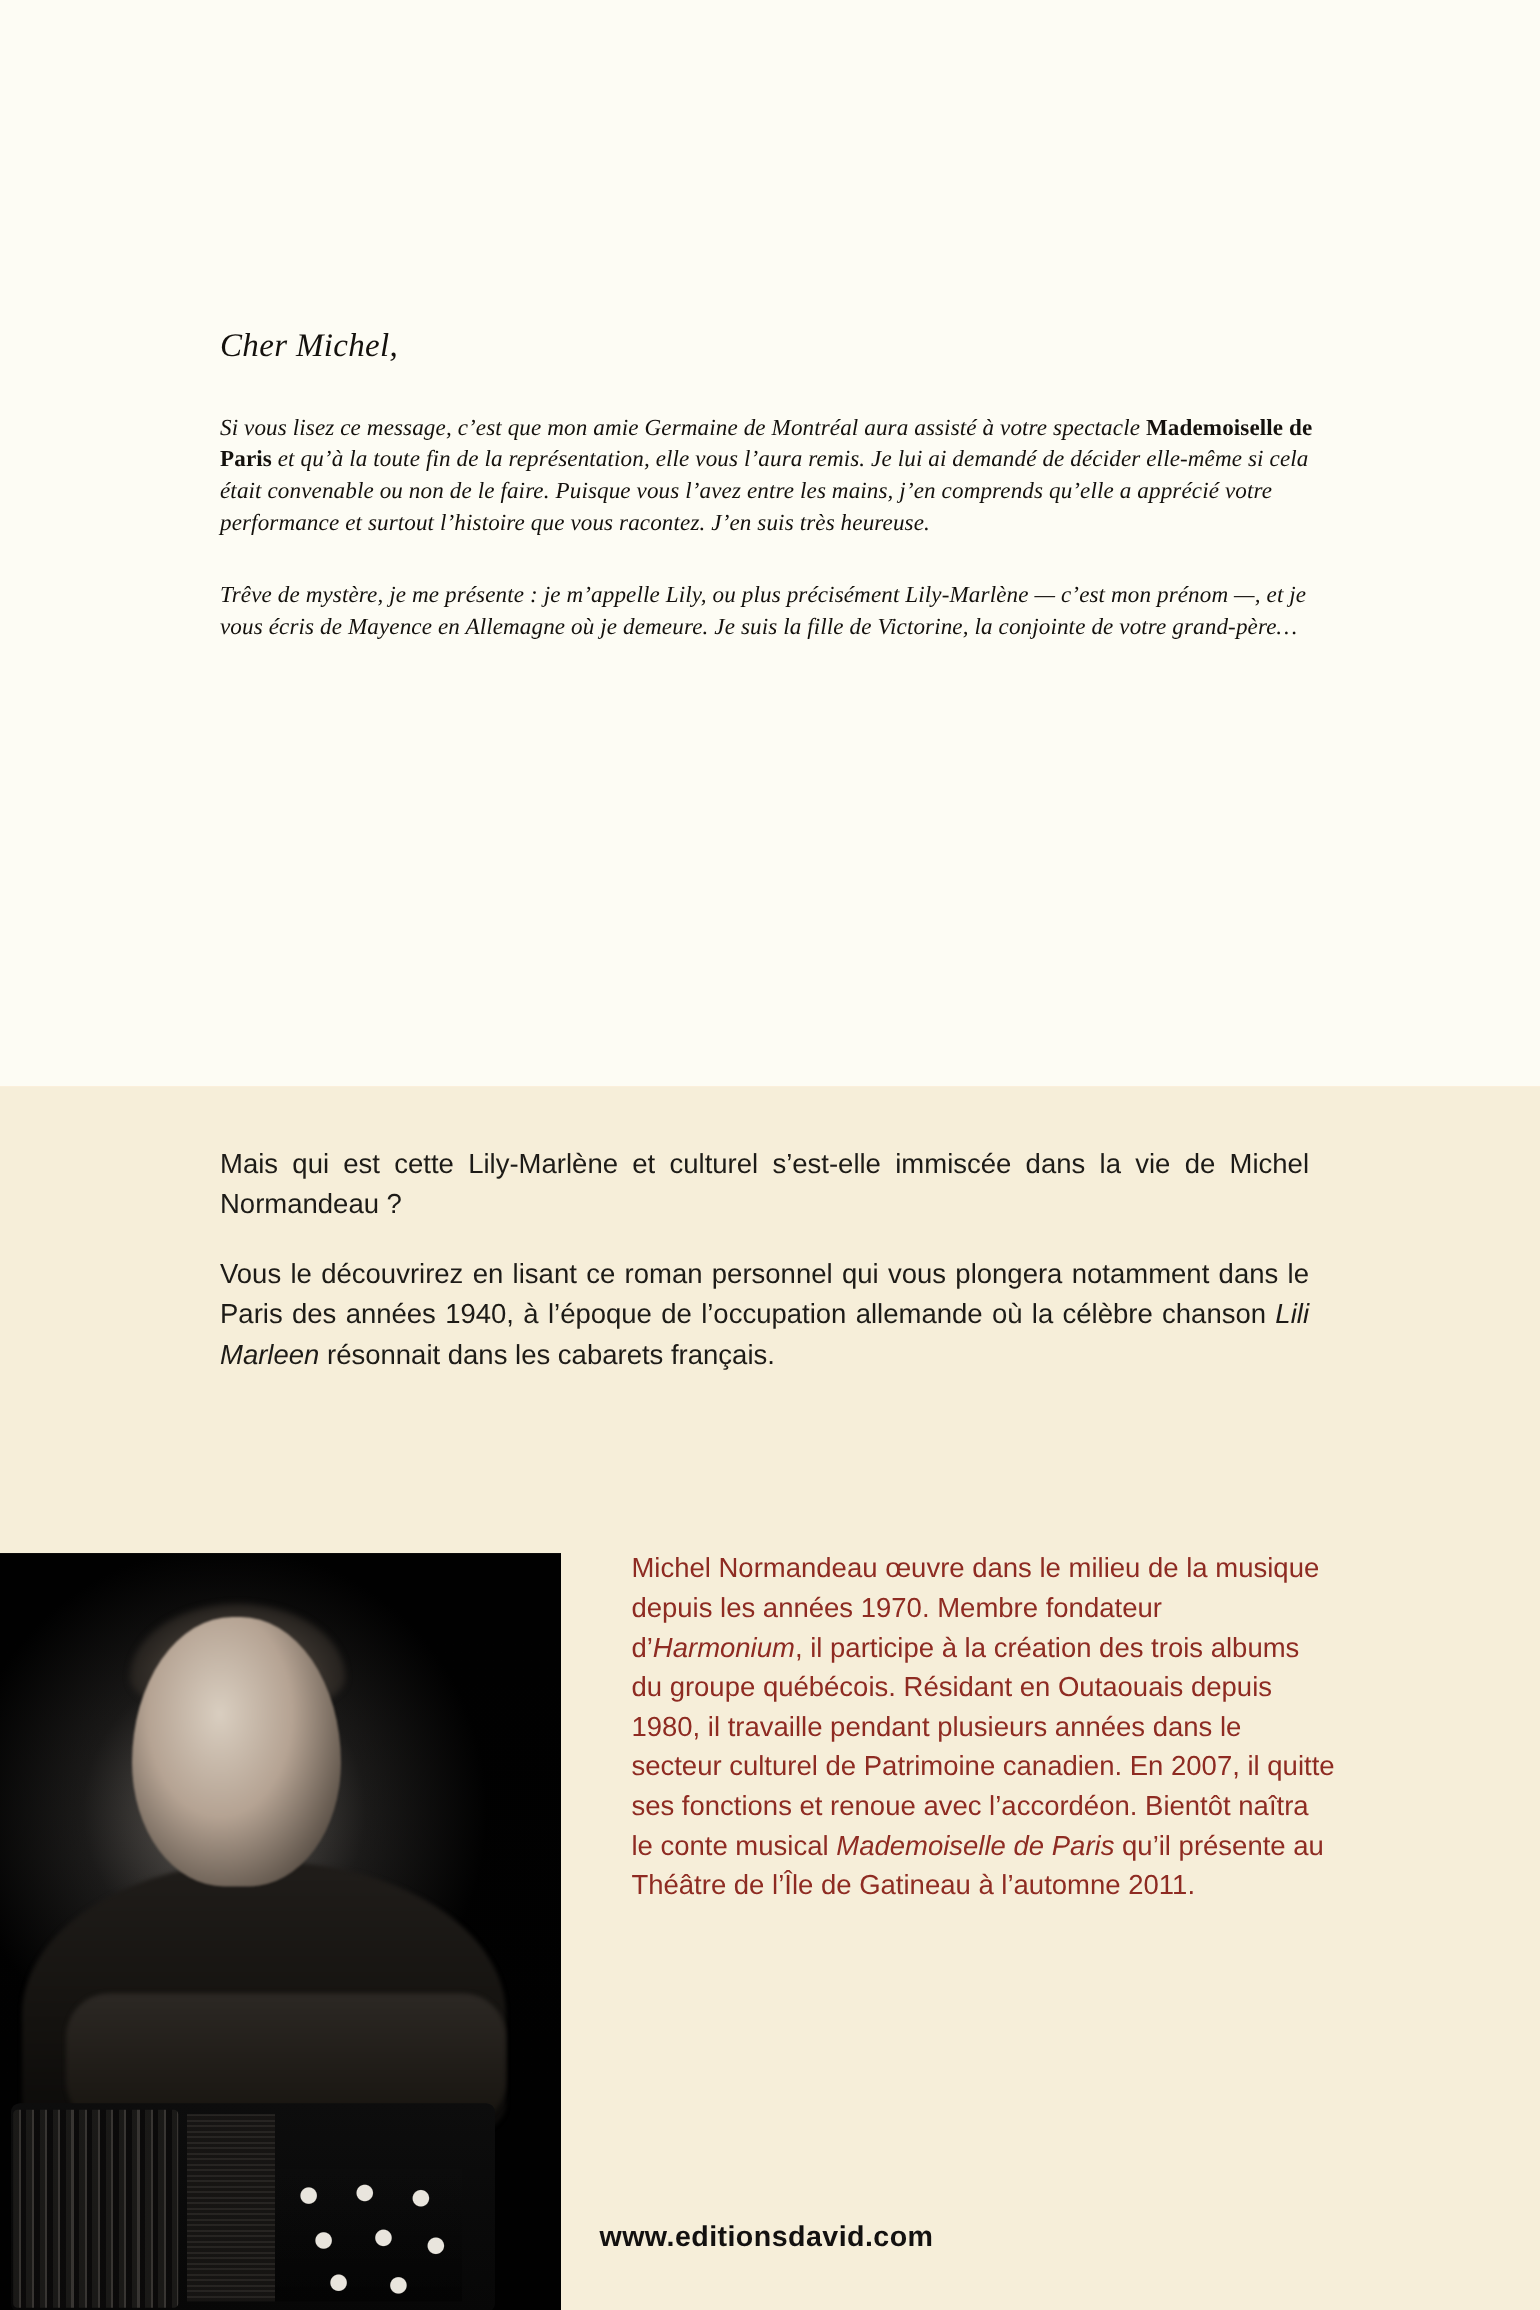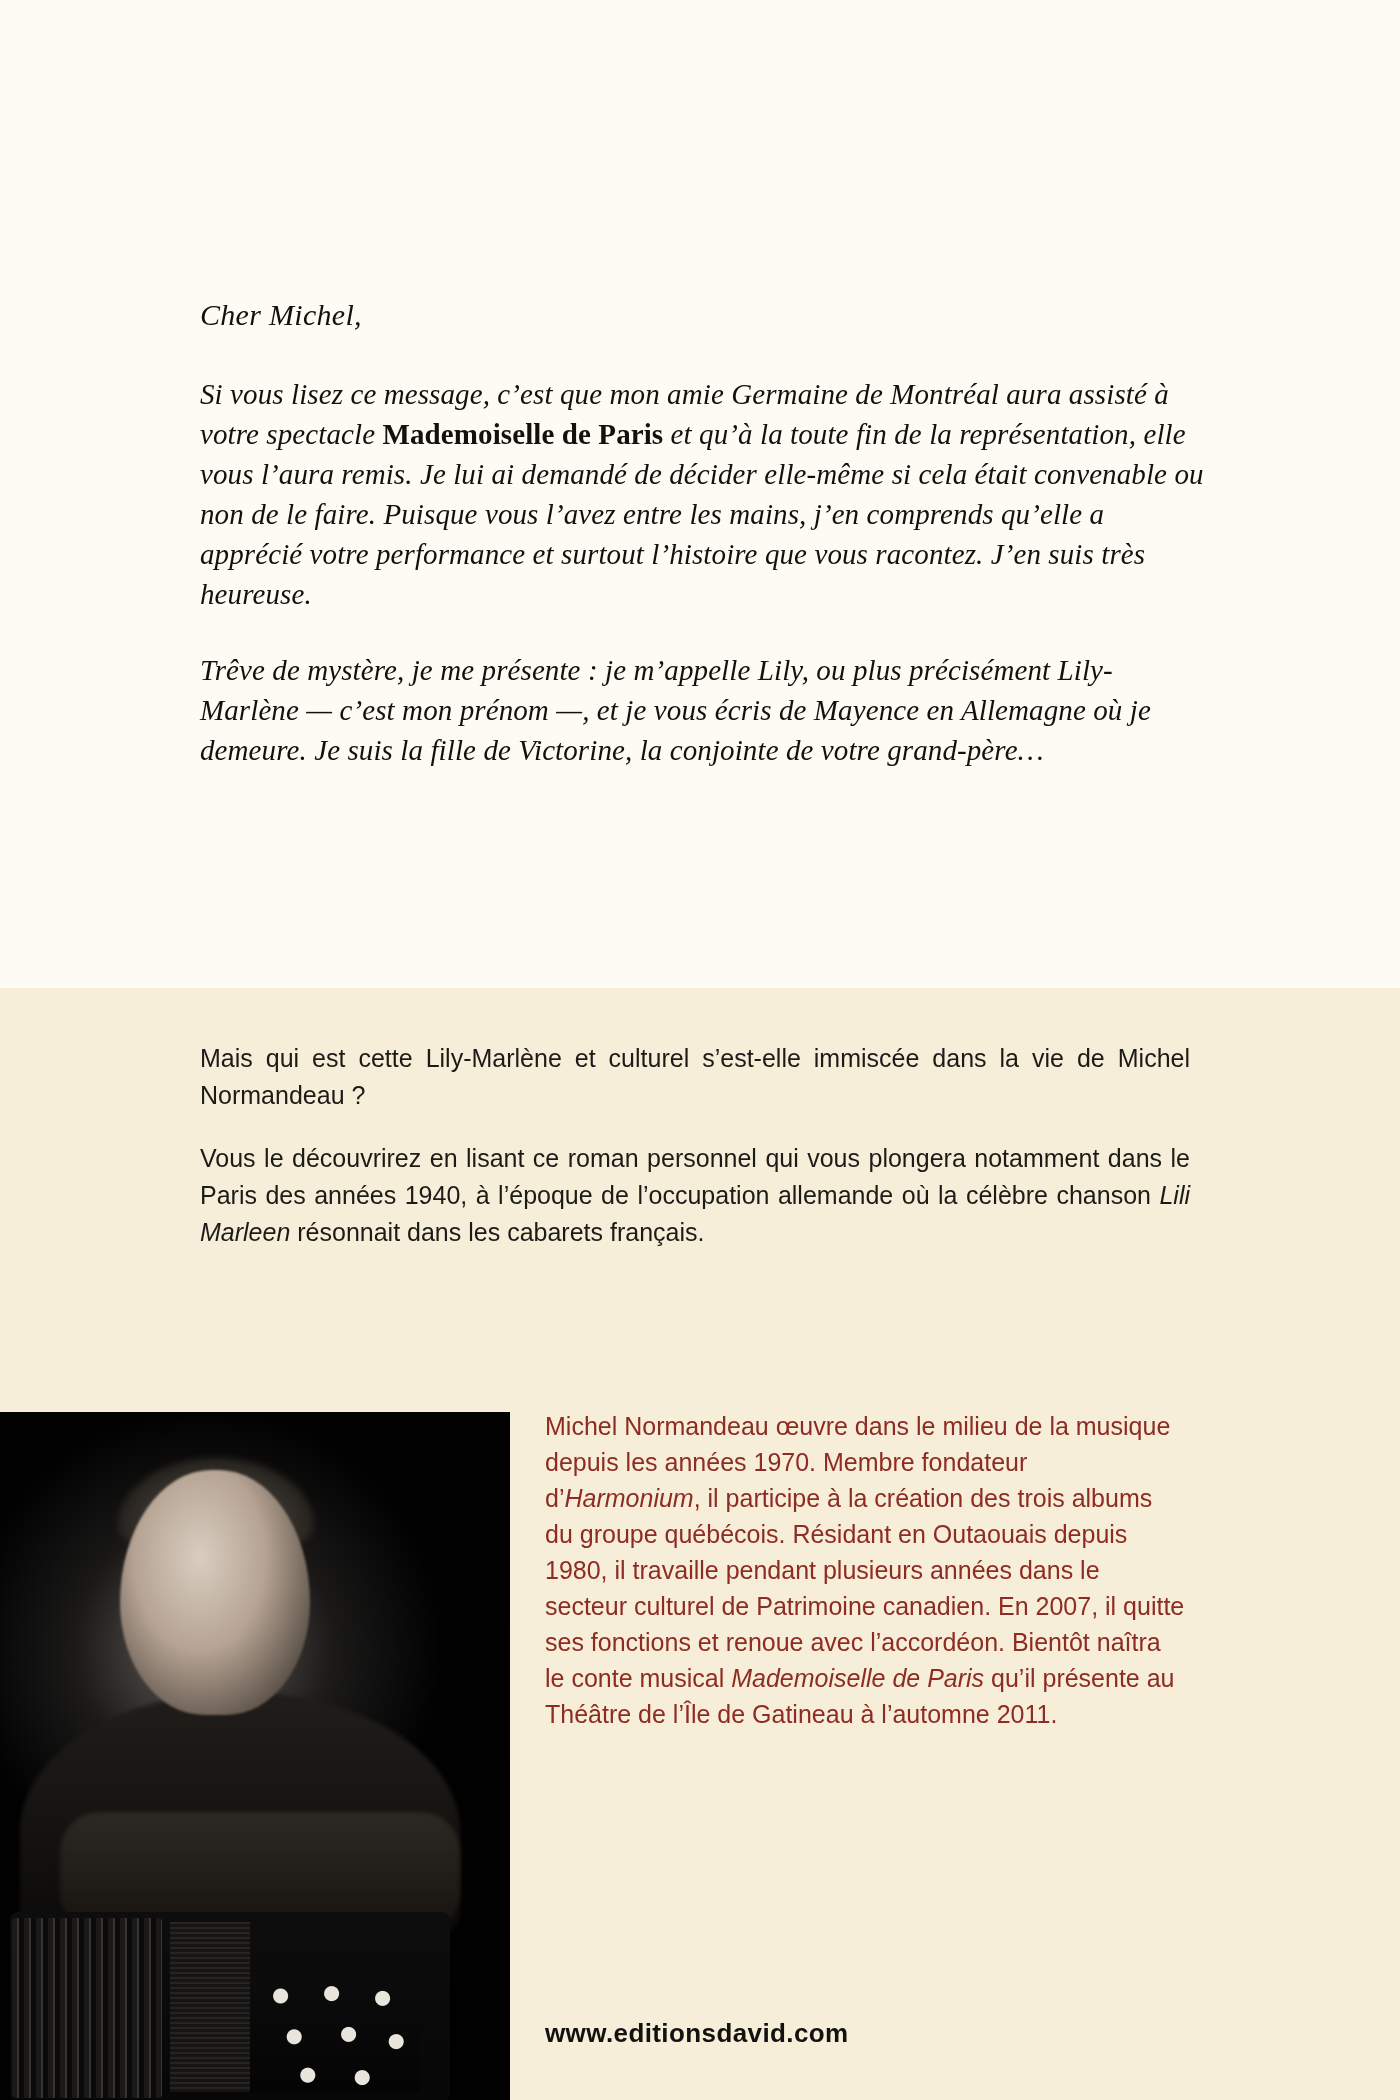--- a/index.html
+++ b/index.html
@@ -38,21 +38,21 @@
     font-style: italic;
     color: #14110d;
   }
   .letter .salutation {
     font-size: 30px;
     line-height: 1.3;
     margin: 0 0 40px 0;
     letter-spacing: 0.3px;
   }
   .letter p.body-par {
-    font-size: 29px;
+    font-size: 21px;
     line-height: 1.38;
     margin: 0 0 36px 0;
     letter-spacing: 0.1px;
   }
   .letter p.body-par:last-child {
     margin-bottom: 0;
   }
   .letter .title-bold {
     font-style: normal;
     font-weight: bold;
@@ -188,21 +188,21 @@
     top: 510px;
     width: 80px;
     height: 170px;
     background: repeating-linear-gradient(0deg, #191715 0px, #191715 3px, #2e2b28 3px, #2e2b28 5px);
     opacity: 0.8;
   }
 
   
   .bio {
     position: absolute;
-    left: 545px;
+    left: 574px;
     top: 1408px;
     width: 640px;
     color: #8e2b22;
     font-size: 25px;
     line-height: 1.44;
   }
   .bio em { font-style: italic; }
 
   
   .publisher {

